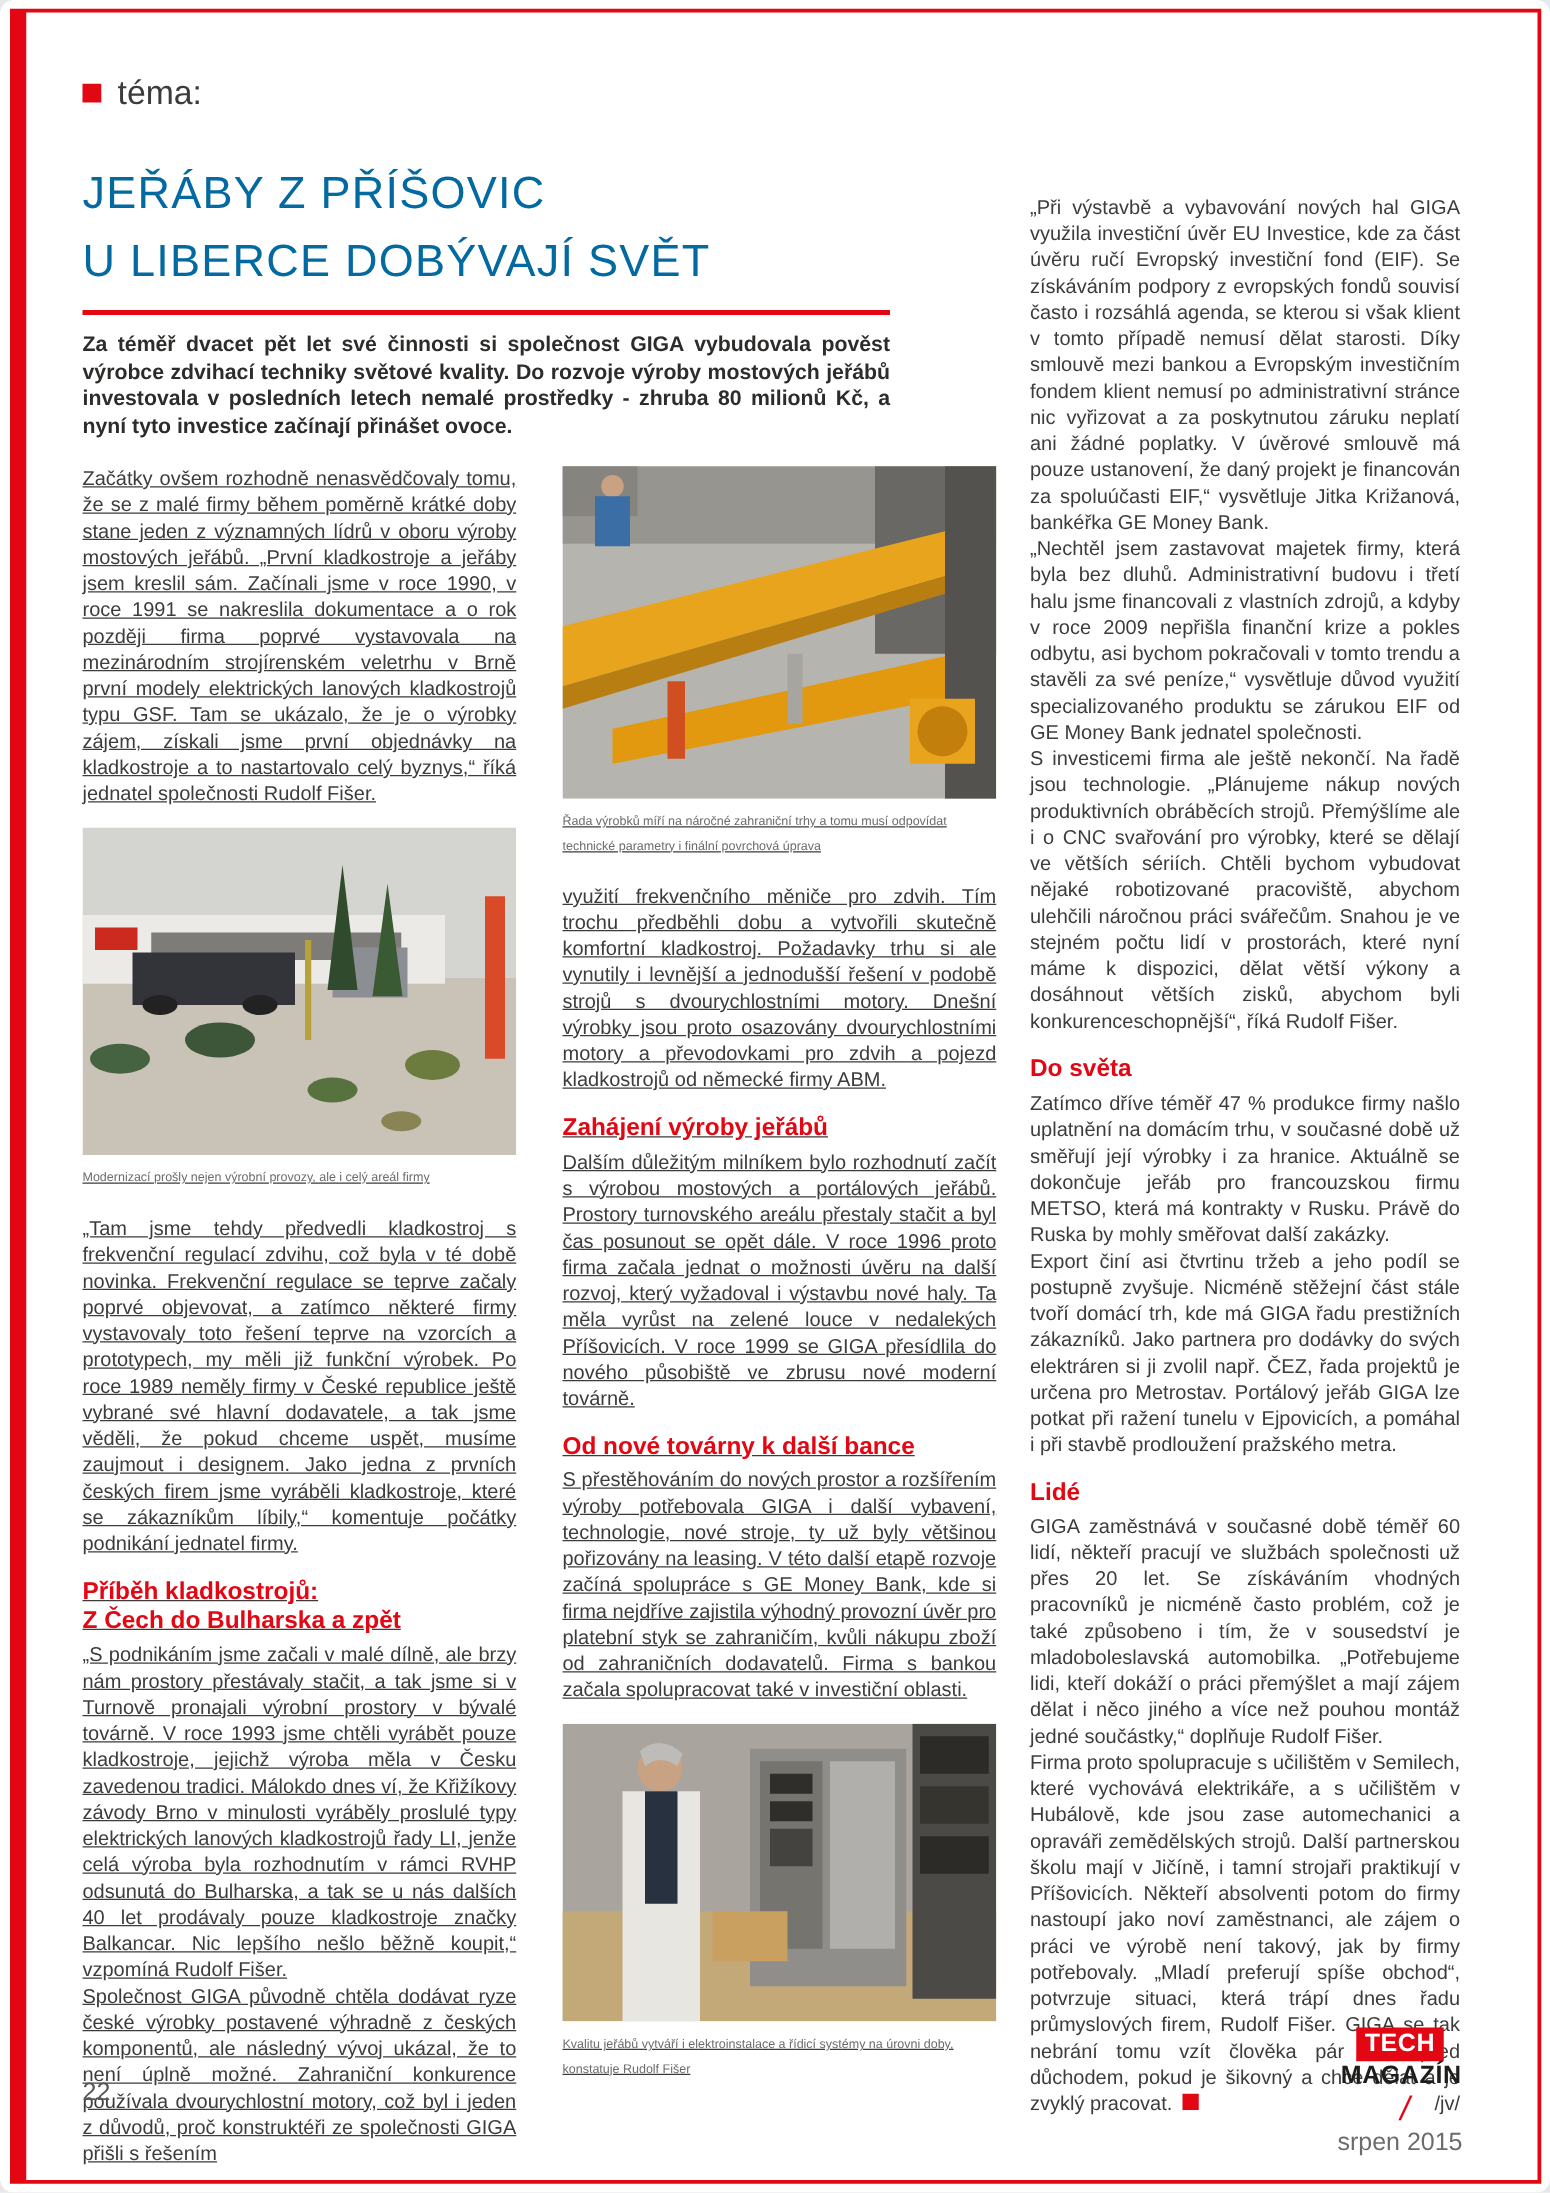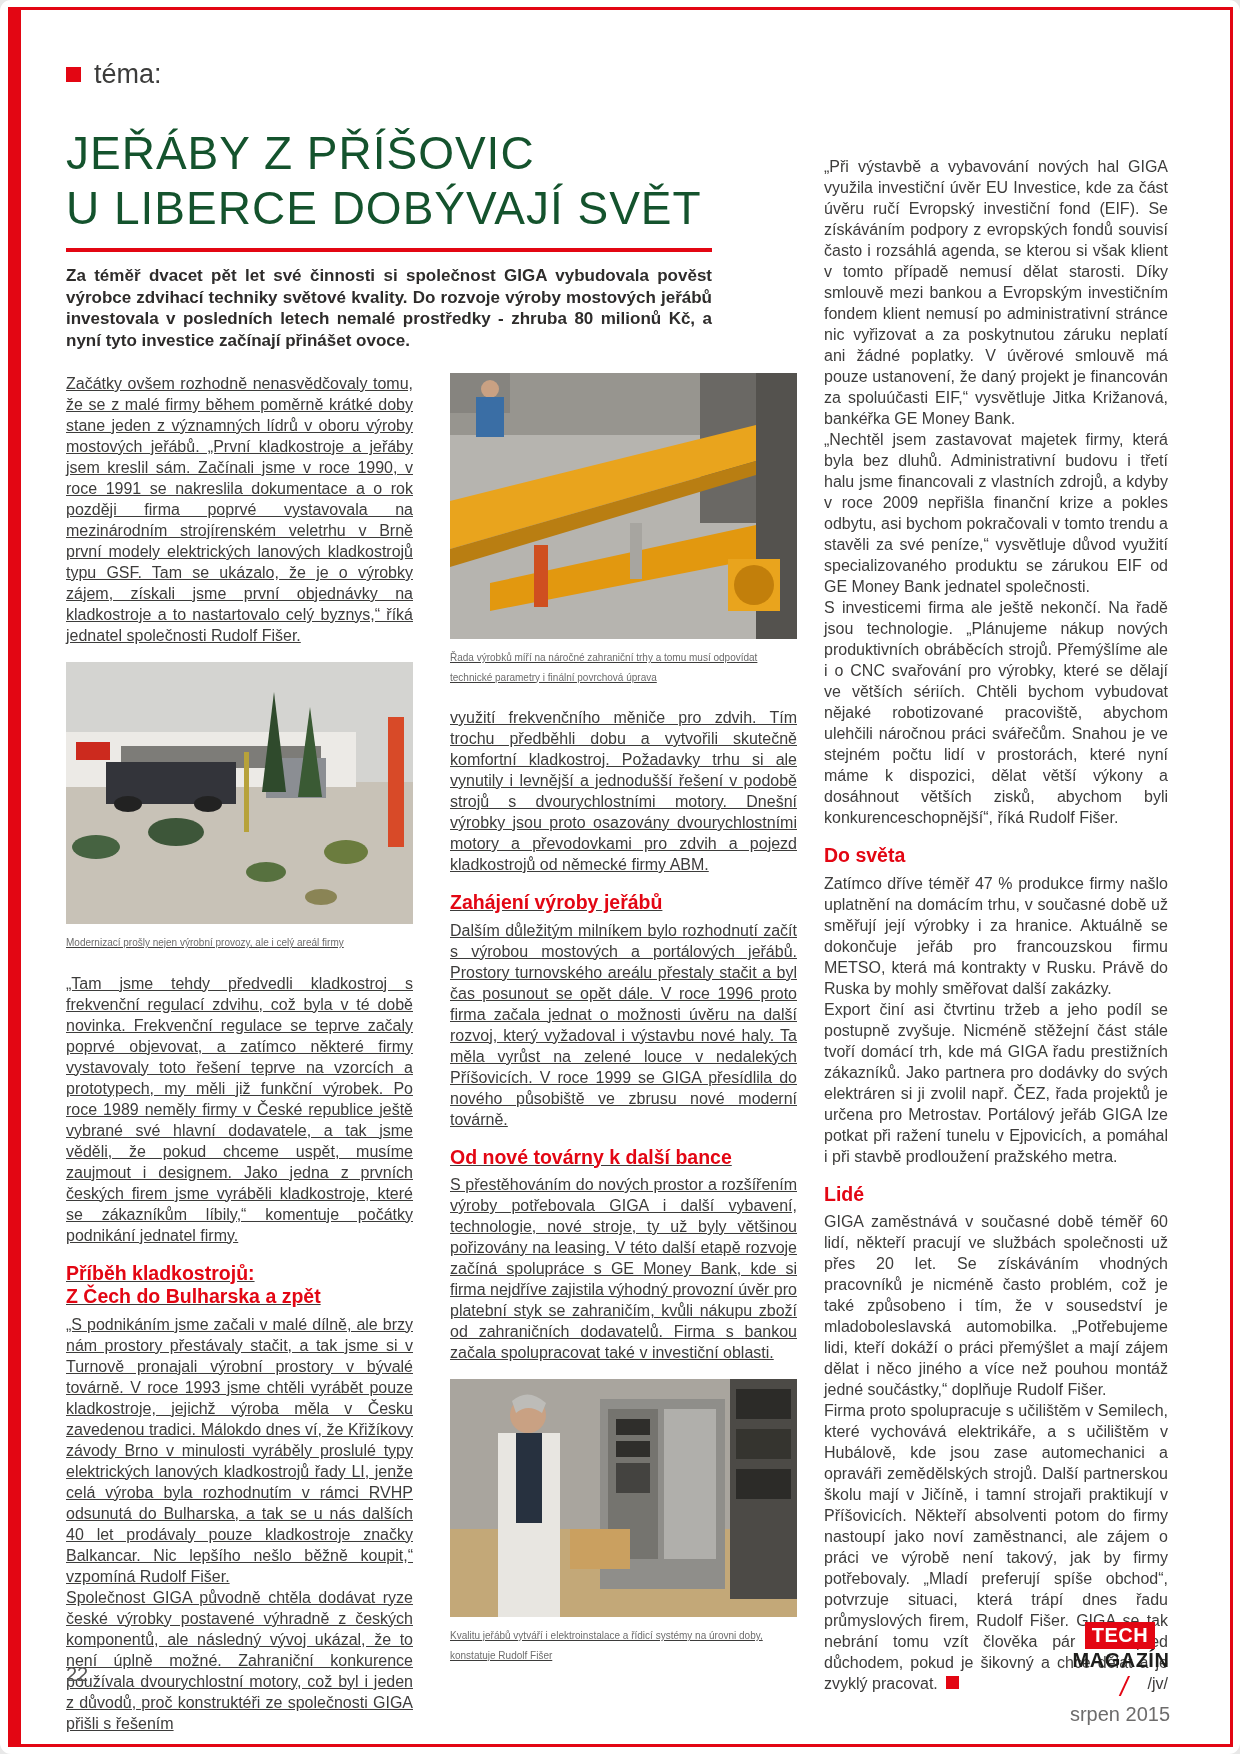--- a/index.html
+++ b/index.html
@@ -17,21 +17,21 @@
   
   .topic-row{display:flex;align-items:center;height:36px;}
   .topic-bullet{width:15px;height:15px;background:#e30613;margin-right:13px;flex:0 0 auto;}
   .topic-label{font-size:27px;color:#3c3c3b;}
   .topic-title{font-size:27px;color:#e30613;font-weight:bold;margin-left:9px;}
   
   .main-row{display:flex;margin-top:28px;}
   .left-region{width:731px;flex:0 0 auto;}
   .gap{width:27px;flex:0 0 auto;}
   .col3{width:344px;flex:0 0 auto;padding-top:36px;}
-  .article-title{font-size:46px;line-height:55px;color:#14532d;letter-spacing:1px;margin-top:6px;}
+  .article-title{font-size:36px;line-height:55px;color:#0369a1;letter-spacing:1px;margin-top:6px;}
   .title-rule{width:646px;height:4px;background:#e30613;margin-top:12px;}
   .intro{width:646px;margin-top:13px;font-size:17px;line-height:21.5px;font-weight:bold;color:#2e2c2b;text-align:justify;}
   .cols-row{display:flex;margin-top:22px;}
   .col{width:347px;flex:0 0 auto;text-decoration:underline;}
   .colgap{width:37px;flex:0 0 auto;}
   p.body-p{margin:0;font-size:16px;line-height:21px;text-align:justify;color:#3d3c3b;hyphens:auto;}
   .caption{font-size:10px;line-height:19.5px;color:#6d6c6c;margin:9px 12px 20px 0;}
   h3.red-h{font-size:19.5px;line-height:23.5px;color:#e30613;margin:16px 0 5px 0;font-weight:bold;}
   .photo{display:block;width:100%;}
   .photo-wrap{margin:0;}

